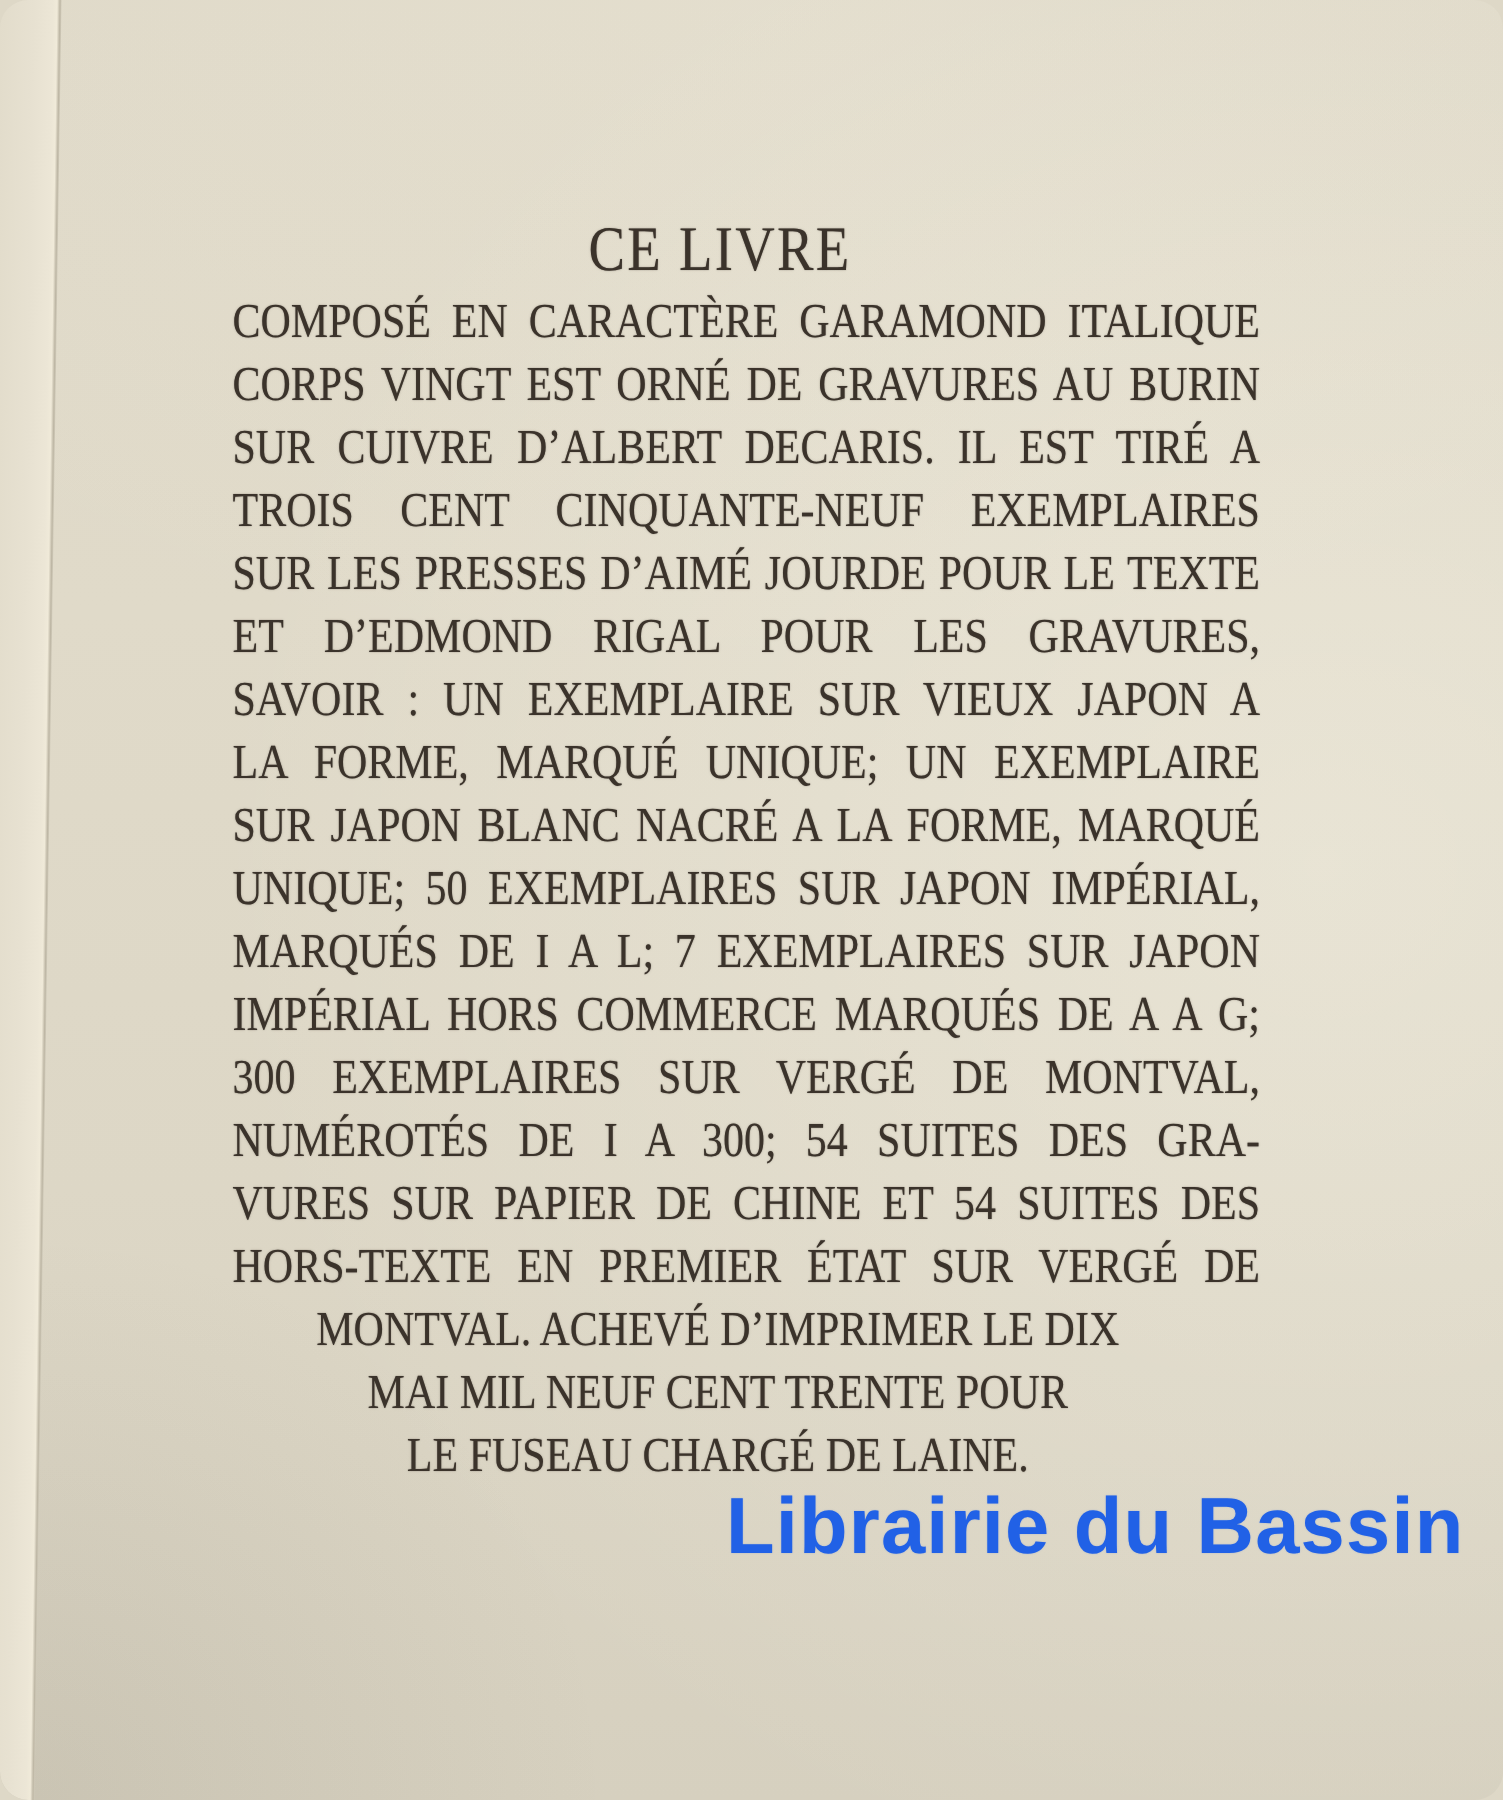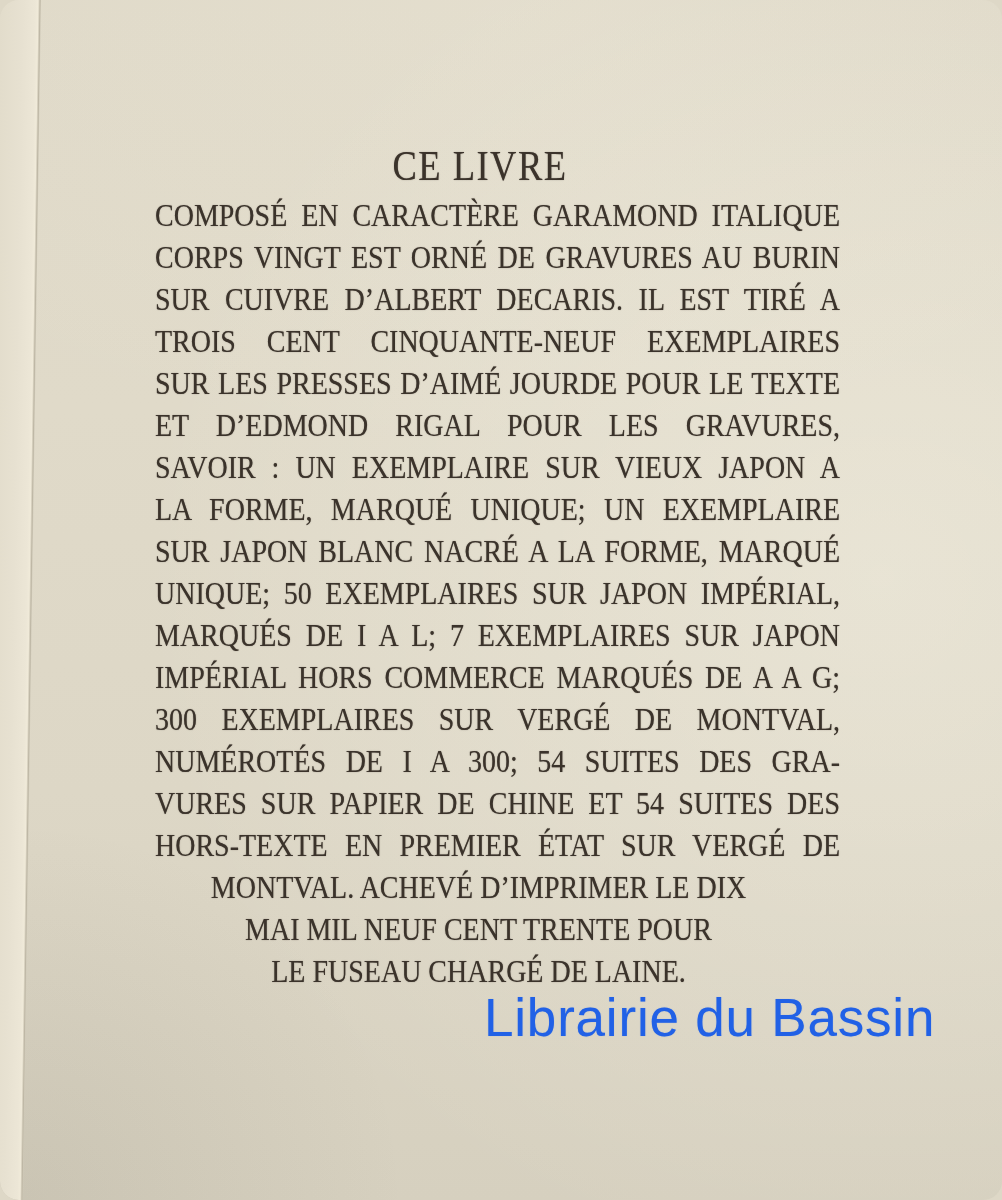--- a/index.html
+++ b/index.html
@@ -45,20 +45,21 @@
   }
   .just{text-align:justify;text-align-last:justify;}
   .cent{text-align:center;padding-right:38px;white-space:nowrap;}
 
   .watermark{
     position:absolute;left:484px;top:990px;
     font-family:"Liberation Sans", sans-serif;
     font-size:53px;line-height:56px;letter-spacing:0.8px;
     color:var(--watermark_blue);white-space:nowrap;
     text-shadow:0 0 1px rgba(33,97,230,0.35);
+    font-weight:bold;
   }
 </style>
 </head>
 <body>
 
 <div class="photo">
 
   <div class="page-edge"></div>
 
   <div class="text-block">

